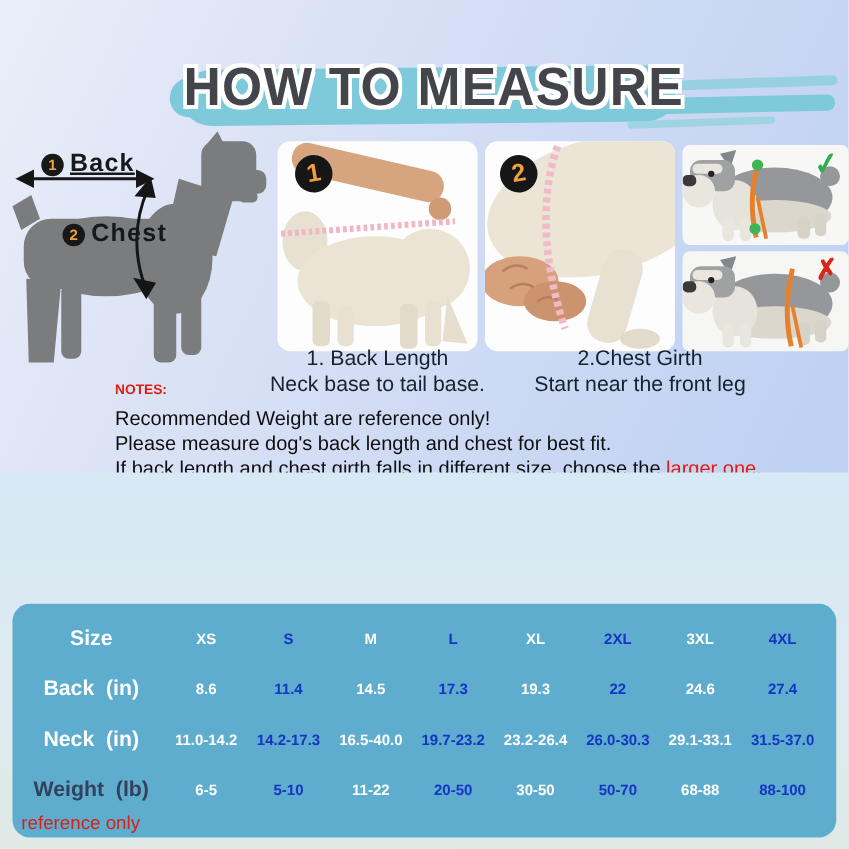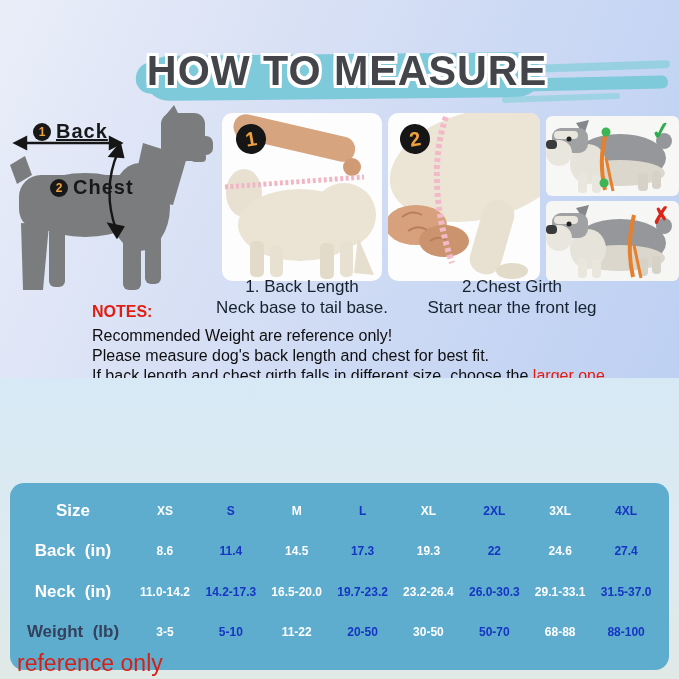--- a/index.html
+++ b/index.html
@@ -38,36 +38,36 @@
   .mark { position:absolute; font-weight:900; }
   .mark-check { right:8px; top:1px; font-size:24px; color:#2fae4f; transform:rotate(-8deg); }
   .mark-cross { right:9px; top:2px; font-size:22px; color:#d9261b; transform:rotate(-6deg); }
 
   
   .caption { position:absolute; width:200px; text-align:center; color:#16222e; font-size:17px; line-height:21px; }
   .cap1 { left:202px; top:276px; } .cap2 { left:412px; top:276px; }
 
   
   .notes { position:absolute; left:92px; top:302px; font-size:16px; color:#0f0f10; line-height:20px; }
-  .notes-heading { color:#e11d10; font-weight:bold; font-size:16px; margin-bottom:4px; }
+  .notes-heading { color:#e11d10; font-weight:bold; font-size:11px; margin-bottom:4px; }
   .red { color:#e11d10; }
 
   
   .bottom { position:absolute; left:0; top:378px; width:679px; height:301px;
     background:linear-gradient(#d7e9f5 0%,#ddeaf0 55%,#e0e9e6 100%); }
 
   
   .size-table { position:absolute; left:10px; top:483px; width:659px; height:187px; background:#5eadce; border-radius:14px;
     display:grid; grid-template-columns:118px repeat(8, 1fr); grid-auto-rows:1fr; align-items:center;
     padding:8px 10px 18px 4px; }
   .t-label { text-align:center; font-weight:bold; font-size:17px; color:#ffffff; white-space:pre; }
   .t-label-dark { color:#33415c; }
   .t-cell { text-align:center; font-weight:bold; font-size:12px; }
   .c-w { color:#ffffff; } .c-b { color:#1535c2; }
-  .footnote { position:absolute; left:17px; top:650px; font-size:23px; color:#d81f14; z-index:5; }
+  .footnote { position:absolute; left:17px; top:650px; font-size:15px; color:#d81f14; z-index:5; }
 </style>
 </head>
 <body>
 
 <div class="stage">
 
   <div class="brush brush-start"></div>
   <div class="brush brush-main"></div>
   <div class="brush brush-t1"></div>
   <div class="brush brush-t2"></div>
@@ -219,29 +219,29 @@
     <div class="t-cell c-w">14.5</div>
     <div class="t-cell c-b">17.3</div>
     <div class="t-cell c-w">19.3</div>
     <div class="t-cell c-b">22</div>
     <div class="t-cell c-w">24.6</div>
     <div class="t-cell c-b">27.4</div>
 
     <div class="t-label">Neck  (in)</div>
     <div class="t-cell c-w">11.0-14.2</div>
     <div class="t-cell c-b">14.2-17.3</div>
-    <div class="t-cell c-w">16.5-20.0</div>
+    <div class="t-cell c-w">16.5-40.0</div>
     <div class="t-cell c-b">19.7-23.2</div>
     <div class="t-cell c-w">23.2-26.4</div>
     <div class="t-cell c-b">26.0-30.3</div>
     <div class="t-cell c-w">29.1-33.1</div>
     <div class="t-cell c-b">31.5-37.0</div>
 
     <div class="t-label t-label-dark">Weight  (lb)</div>
-    <div class="t-cell c-w">3-5</div>
+    <div class="t-cell c-w">6-5</div>
     <div class="t-cell c-b">5-10</div>
     <div class="t-cell c-w">11-22</div>
     <div class="t-cell c-b">20-50</div>
     <div class="t-cell c-w">30-50</div>
     <div class="t-cell c-b">50-70</div>
     <div class="t-cell c-w">68-88</div>
     <div class="t-cell c-b">88-100</div>
   </div>
 
   <div class="footnote">reference only</div>

